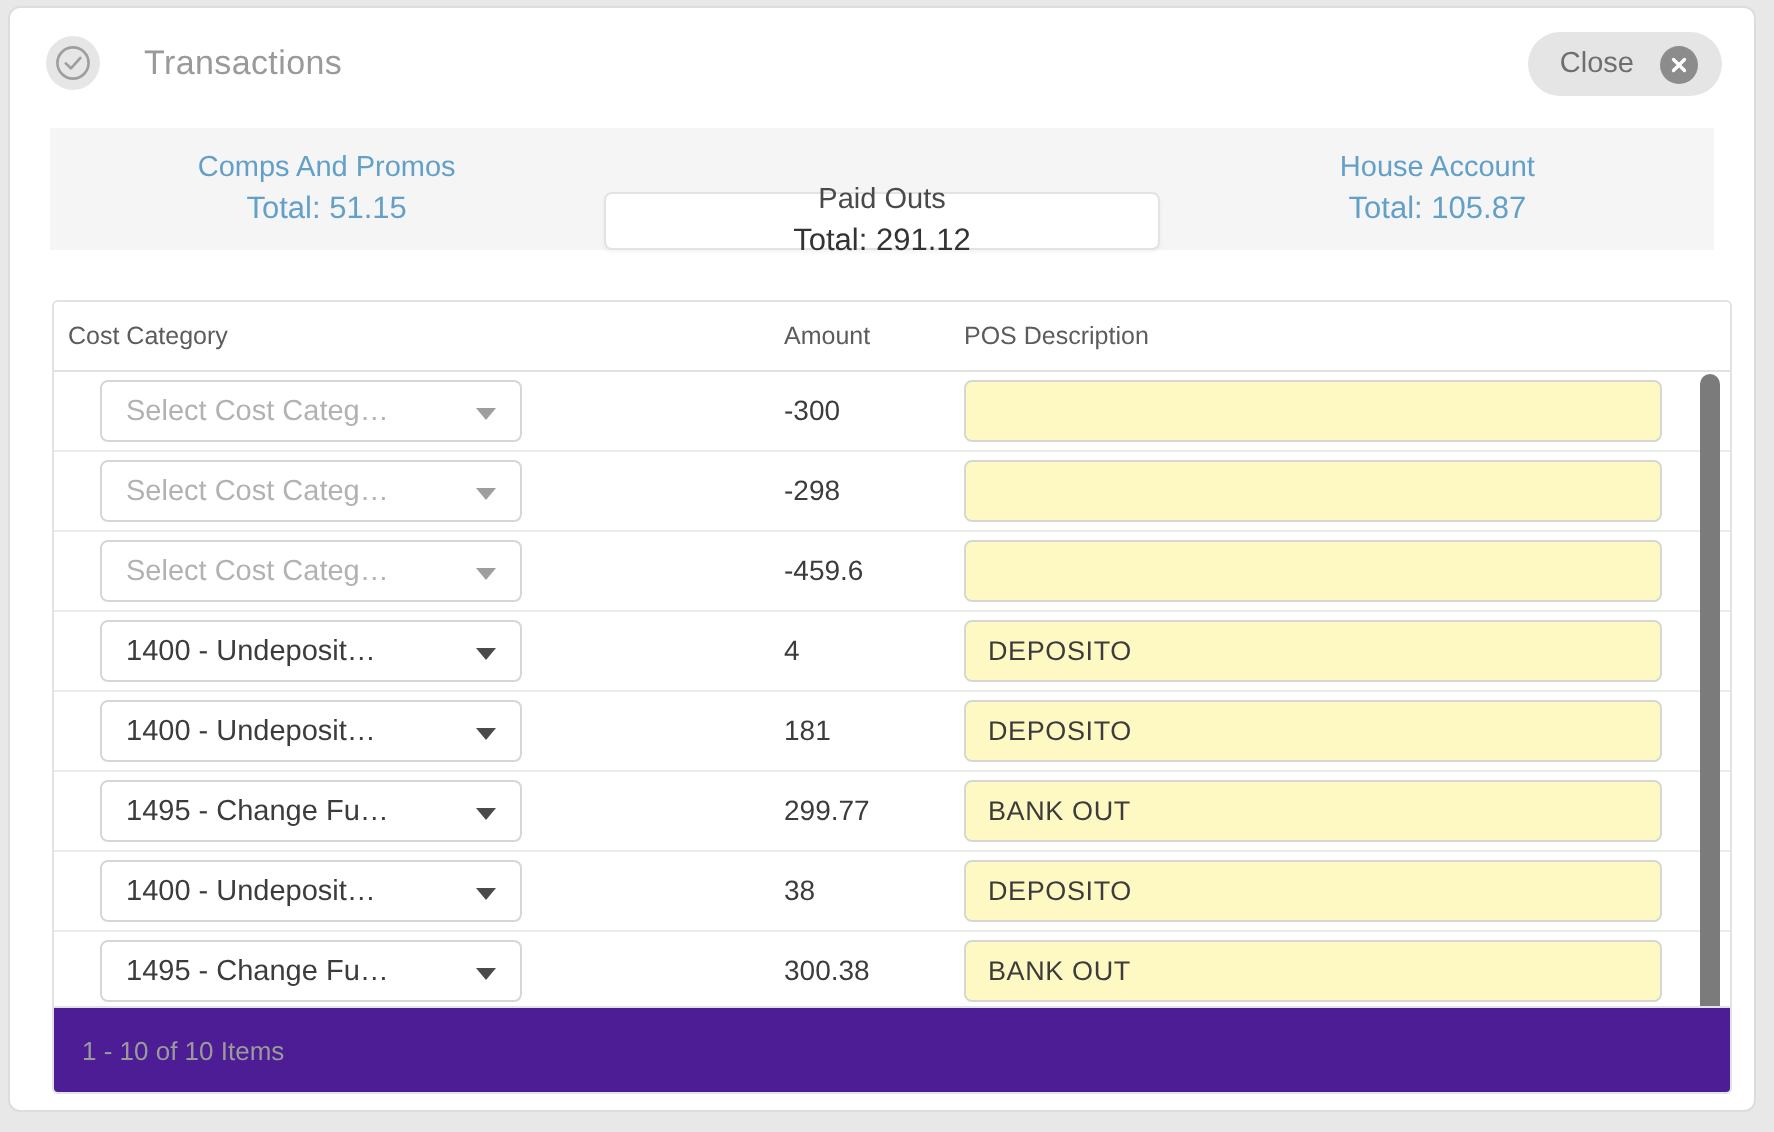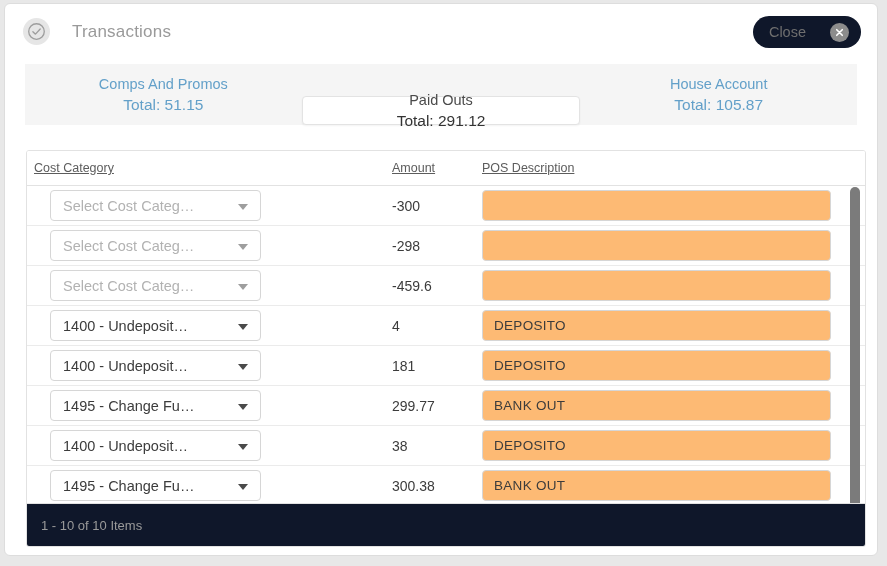--- a/index.html
+++ b/index.html
@@ -55,25 +55,25 @@
     letter-spacing: .2px;
     white-space: nowrap;
   }
   .close-btn {
     position: absolute;
     right: 16px;
     top: 12px;
     height: 32px;
     min-width: 92px;
     border-radius: 16px;
-    background: #0f172a;
+    background: #e5e5e5;
     display: flex;
     align-items: center;
     justify-content: center;
-    gap: 24px;
+    gap: 13px;
     padding: 0 12px 0 16px;
     box-sizing: border-box;
     cursor: pointer;
     user-select: none;
   }
   .close-label {
     font-size: 14.5px;
     color: #6f6f6f;
   }
   .close-x {
@@ -149,21 +149,20 @@
     background: #ffffff;
   }
   .col-cat   { width: 365px; padding-left: 7px; box-sizing: border-box; }
   .col-amt   { width: 81px;  text-align: left; box-sizing: border-box; }
   .col-desc  { flex: 1 1 auto; padding-left: 9px; box-sizing: border-box; }
 
   .grid-head .hcell {
     font-size: 12.5px;
     color: #5c5c5c;
     white-space: nowrap;
-    text-decoration: underline;
   }
 
   .grid-body {
     position: absolute;
     left: 0;
     top: 35px;
     right: 0;
     bottom: 43px;
     overflow: hidden;
   }
@@ -216,21 +215,21 @@
   }
 
   .desc-input {
     height: 31px;
     margin-right: 41px;
     border: 1px solid #d6d6d6;
     border-radius: 4px;
     box-sizing: border-box;
     display: flex;
     align-items: center;
-    background: #fdba74;
+    background: #fef9c3;
     width: calc(100% - 34px);
   }
   .desc-input .di-text {
     font-size: 13.5px;
     color: #3c3c3c;
     padding-left: 11px;
     letter-spacing: .3px;
     white-space: nowrap;
   }
 
@@ -250,21 +249,21 @@
     height: 322px;
     background: #7b7b7b;
     border-radius: 5px;
     cursor: pointer;
   }
 
   .grid-foot {
     position: absolute;
     left: 0; right: 0; bottom: 0;
     height: 43px;
-    background: #0f172a;
+    background: #4c1d95;
     border-top: 1px solid #e2e2e2;
     box-sizing: border-box;
     display: flex;
     align-items: center;
     padding-left: 14px;
   }
   .grid-foot .foot-text {
     font-size: 13px;
     color: #9a9a9a;
     white-space: nowrap;

